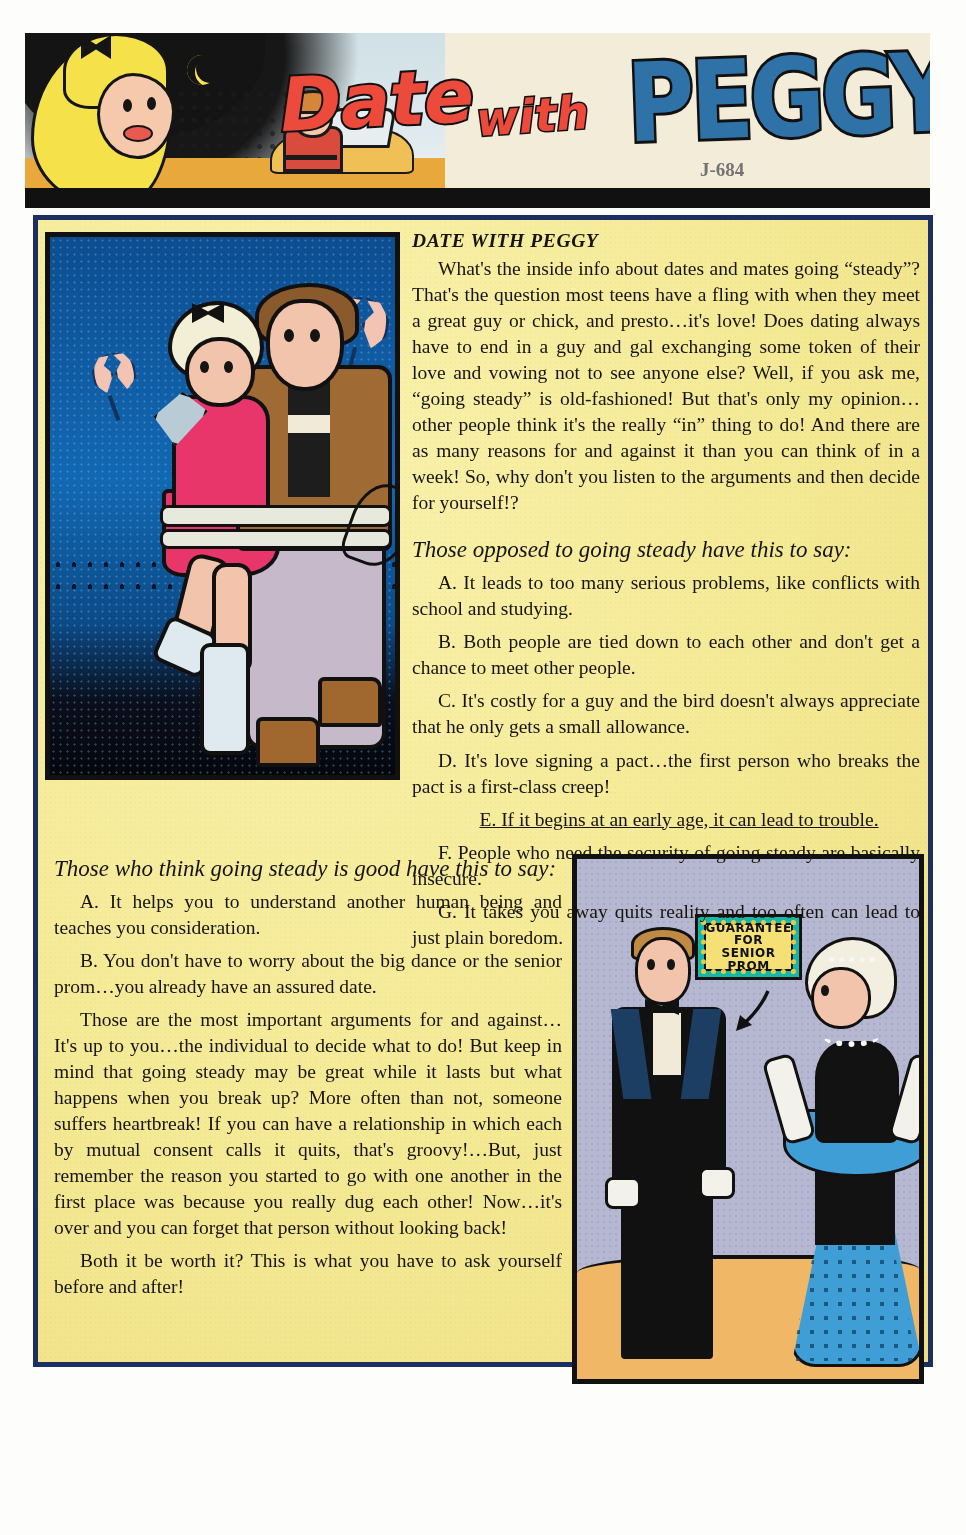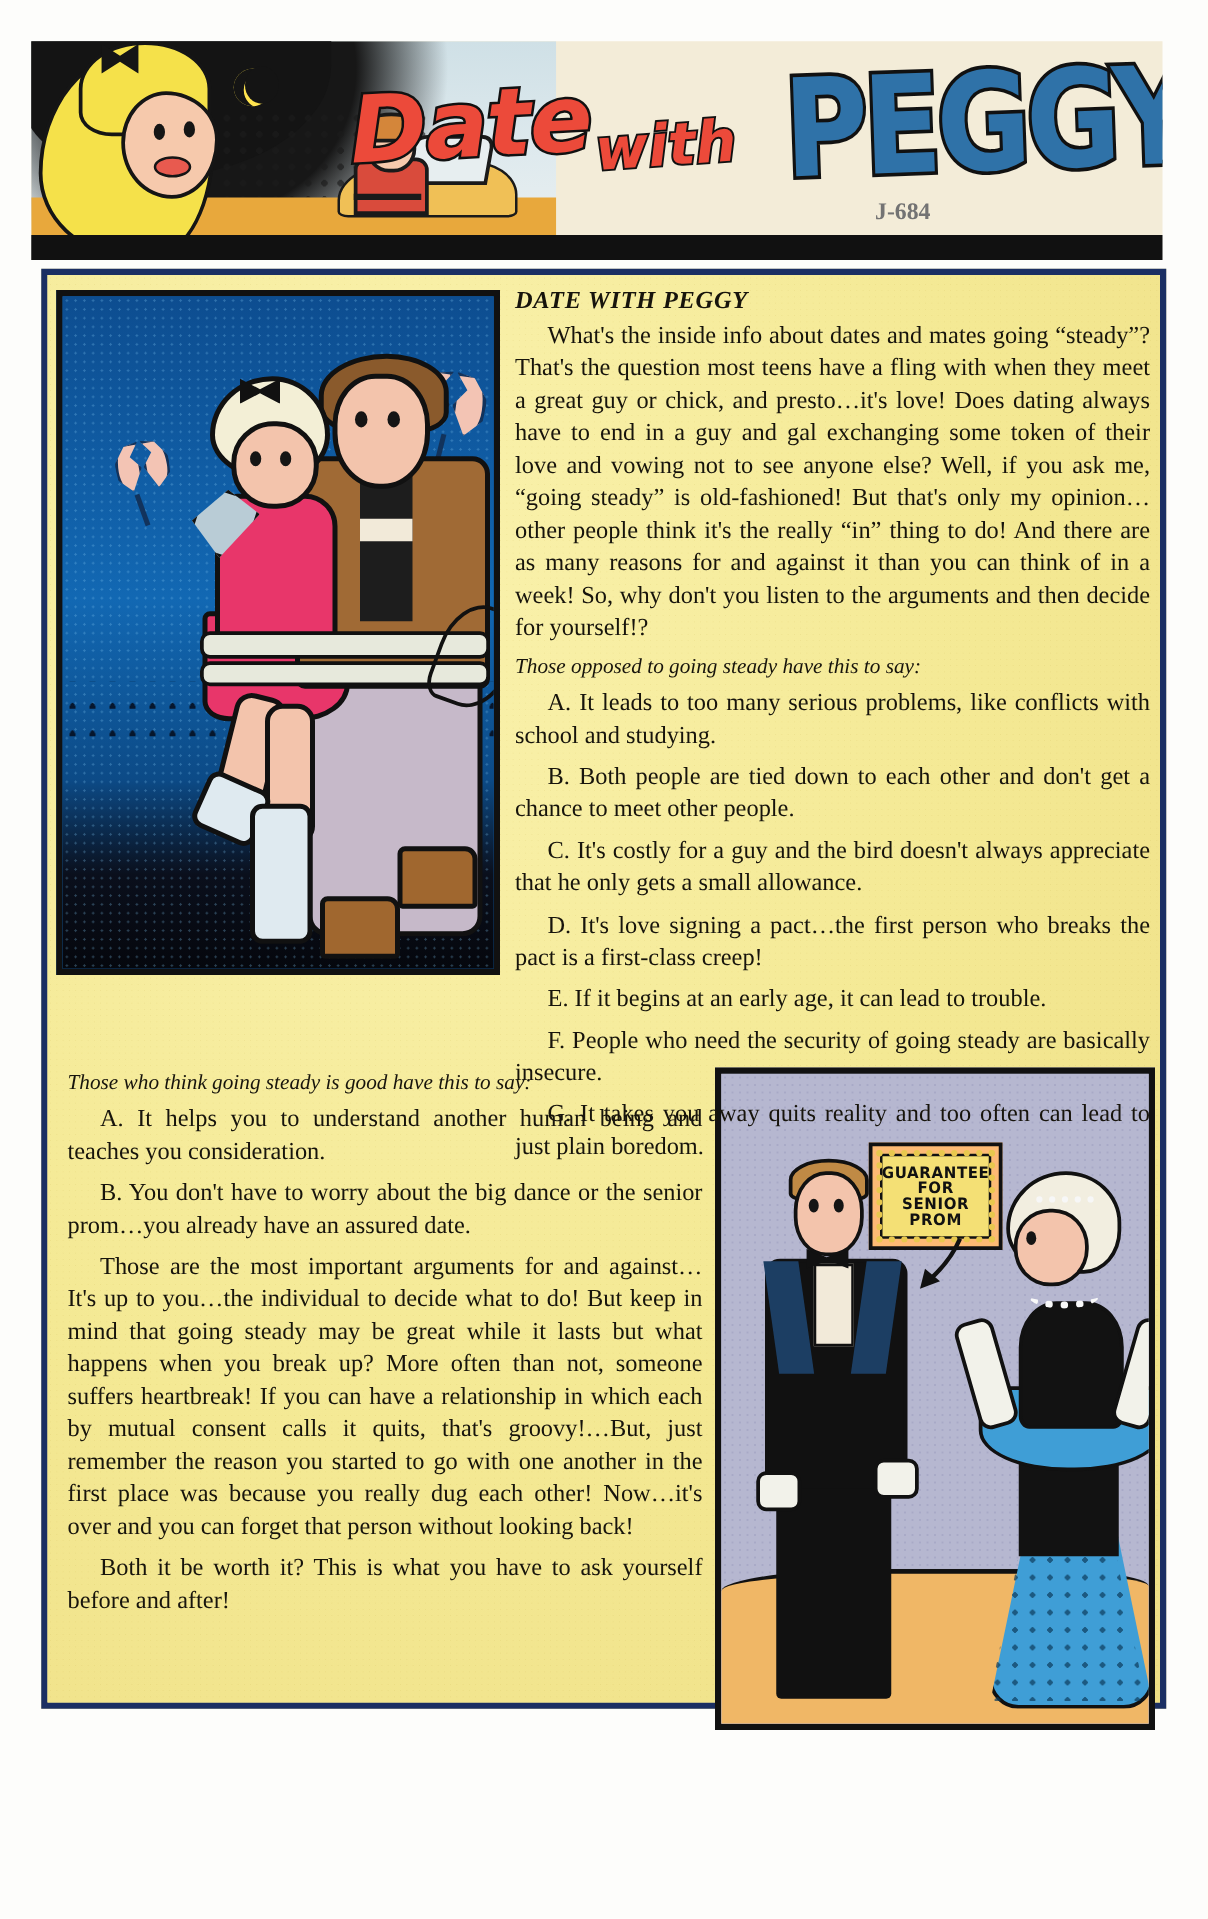--- a/index.html
+++ b/index.html
@@ -132,21 +132,21 @@
   .ropeknot{position:absolute;left:300px;top:246px;width:54px;height:78px;
      border:3px solid #111;border-radius:50% 20% 50% 20%;background:transparent;transform:rotate(20deg);}
   .shoe{position:absolute;background:#a0672f;border:4px solid #111;border-radius:6px 10px 4px 4px;}
 
   
   .wall{position:absolute;inset:0;background:#b6b7d0;}
   .wall-tex{position:absolute;inset:0;opacity:.35;
      background-image:radial-gradient(#8d8fb4 26%,transparent 27%);background-size:6px 6px;}
   .floor{position:absolute;left:0;bottom:0;width:100%;height:120px;background:#f0b766;
      border-top:4px solid #111;border-radius:40% 30% 0 0/18px 14px 0 0;}
-  .sign{position:absolute;left:118px;top:55px;width:107px;height:86px;background:#fdba74;
+  .sign{position:absolute;left:118px;top:55px;width:107px;height:66px;background:#14b8a6;
      border:3px solid #111;box-sizing:border-box;padding:6px;}
   .sign-in{width:100%;height:100%;background:#f4e075;border:2px solid #111;box-sizing:border-box;
      display:flex;flex-direction:column;align-items:center;justify-content:center;line-height:1.05;}
   .sign-in span{font-family:"DejaVu Sans",sans-serif;font-weight:bold;color:#111;
      font-size:12px;letter-spacing:.5px;transform:scaleY(1.05);}
   .sign-dots{position:absolute;inset:3px;border:5px dotted #e8c84e;border-radius:2px;
      pointer-events:none;}
   .arrow{position:absolute;left:155px;top:130px;width:40px;height:44px;}
 
   .m-head{position:absolute;left:58px;top:78px;width:50px;height:62px;background:#f3c4ac;
@@ -185,24 +185,24 @@
   .flare-dots{position:absolute;left:214px;top:368px;width:126px;height:134px;
      background-image:radial-gradient(#0d3c5c 22%,transparent 23%);background-size:14px 14px;
      clip-path:polygon(22% 0,78% 0,100% 100%,0 100%);opacity:.7;}
   .glove{position:absolute;background:#f2f2ea;border:3px solid #111;}
 
   
   .txt{position:absolute;color:#17140c;font-family:"Liberation Serif",serif;}
   .col-tr{left:374px;top:10px;width:508px;}
   .col-bl{left:16px;top:636px;width:508px;}
   .heading{font-style:italic;font-weight:bold;font-size:19.5px;letter-spacing:.6px;margin:0 0 4px 0;}
-  .subhead{font-style:italic;font-size:17px;margin:7px 0 0 0;}
+  .subhead{font-style:italic;font-size:23px;margin:21px 0 0 0;}
   .para{font-size:19.5px;line-height:1.335;text-align:justify;margin:0;text-indent:26px;}
   .item{font-size:19.5px;line-height:1.335;text-align:justify;margin:7px 0 0 0;text-indent:26px;}
-  .nojust{text-align:left;}
+  .nojust{text-align:center;text-decoration:underline;}
 
   
   .footer{position:absolute;left:0;top:1449px;width:966px;height:86px;background:#000;
      display:flex;align-items:center;justify-content:center;}
   .footer span{color:#fff;font-family:"Liberation Sans",sans-serif;font-weight:bold;
      font-size:45px;letter-spacing:.2px;}
 </style>
 </head>
 <body>
 

